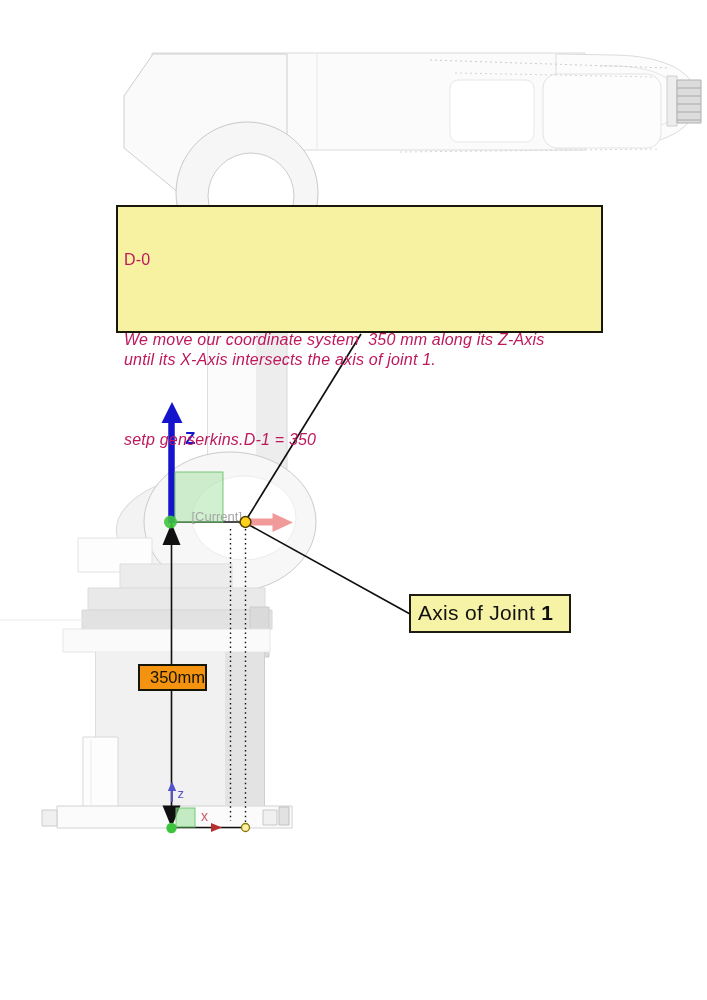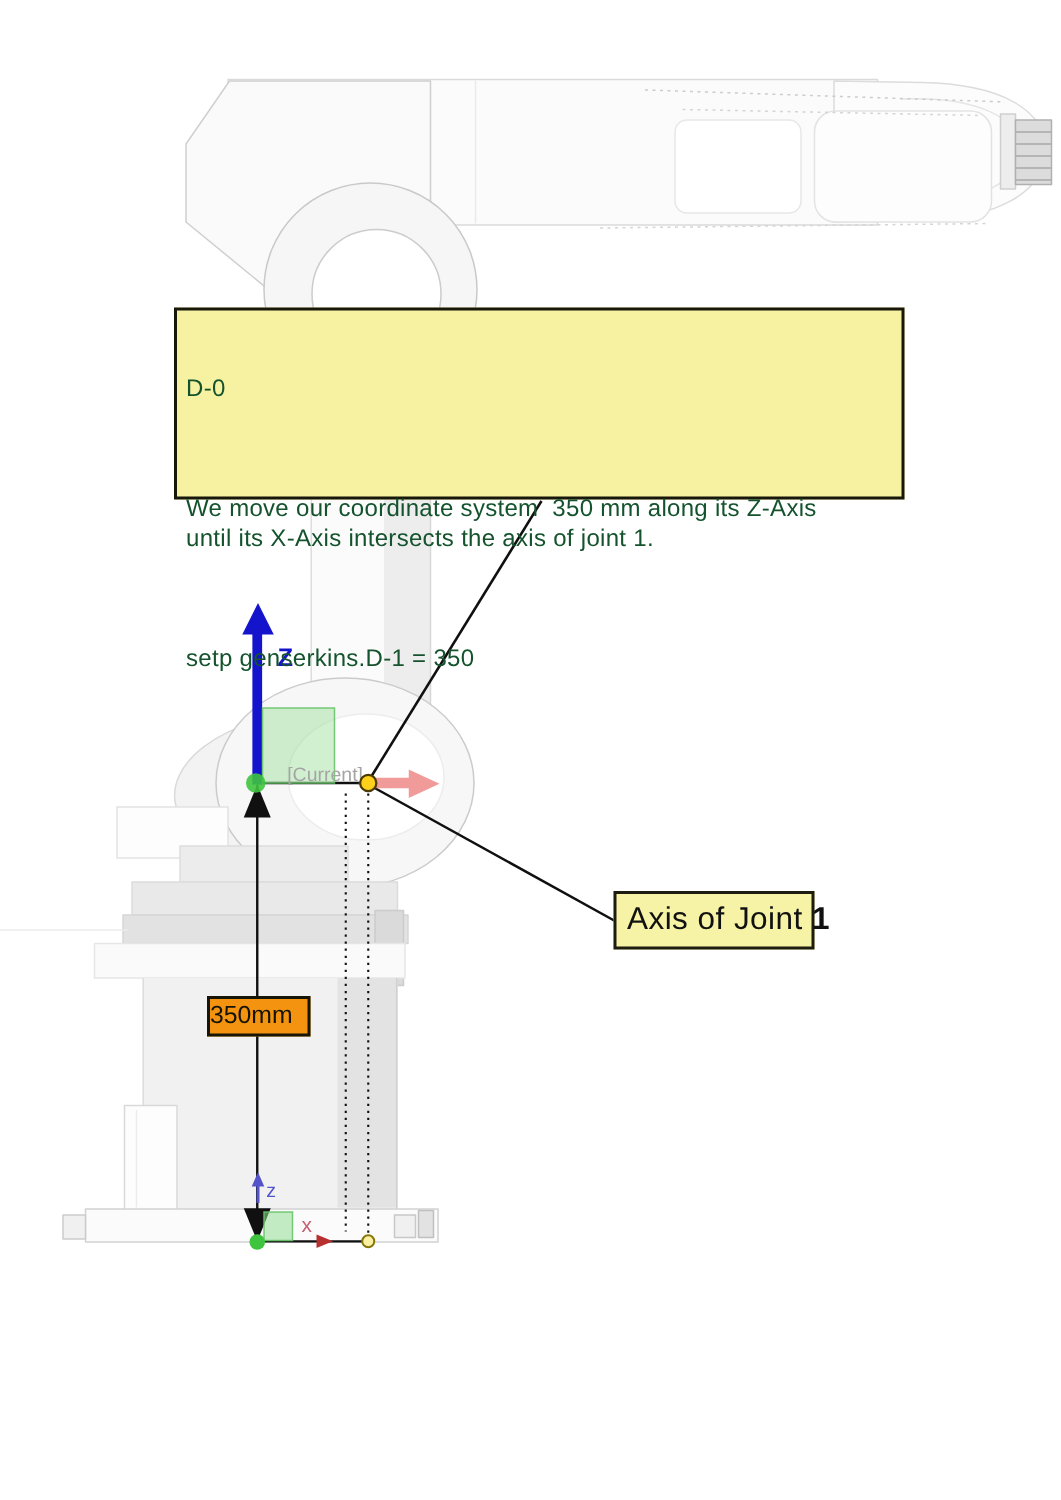--- a/index.html
+++ b/index.html
@@ -6,34 +6,34 @@
   .stage{
     position:relative;width:707px;height:1000px;background:#ffffff;overflow:hidden;
     font-family:"Liberation Sans",sans-serif;color:#1a1a1a;
   }
   .stage svg{position:absolute;left:0;top:0;}
   .overlay{position:absolute;box-sizing:border-box;}
   .info-box{
     left:116px;top:205px;width:487px;height:128px;
     background:#f6f2a2;border:2px solid #17170a;
     padding:3px 6px;font-size:16px;line-height:20px;letter-spacing:0.2px;
-    color:#14532d;white-space:pre-wrap;
+    color:#be185d;white-space:pre-wrap;
   }
-  .info-box .gap{margin-top:20px;}
+  .info-box .gap{margin-top:20px;font-style:italic;}
   .axis-label{
-    left:409px;top:594px;width:134px;height:39px;
+    left:409px;top:594px;width:162px;height:39px;
     background:#f7f3a6;border:2px solid #1c1c10;
     font-size:21px;line-height:34px;padding-left:7px;letter-spacing:0.3px;color:#111;
     white-space:pre;
   }
   .axis-label b{font-weight:bold;}
   .dim-label{
     left:138px;top:664px;width:69px;height:27px;
     background:#f4930f;border:2px solid #161608;
-    font-size:16.5px;line-height:22px;text-align:left;color:#131306;
+    font-size:16.5px;line-height:22px;text-align:right;color:#131306;
   }
   .svg-text{font-family:"Liberation Sans",sans-serif;}
 </style>
 </head>
 <body>
 
 <div class="stage">
 
   <svg width="707" height="1000" viewBox="0 0 707 1000">
 

